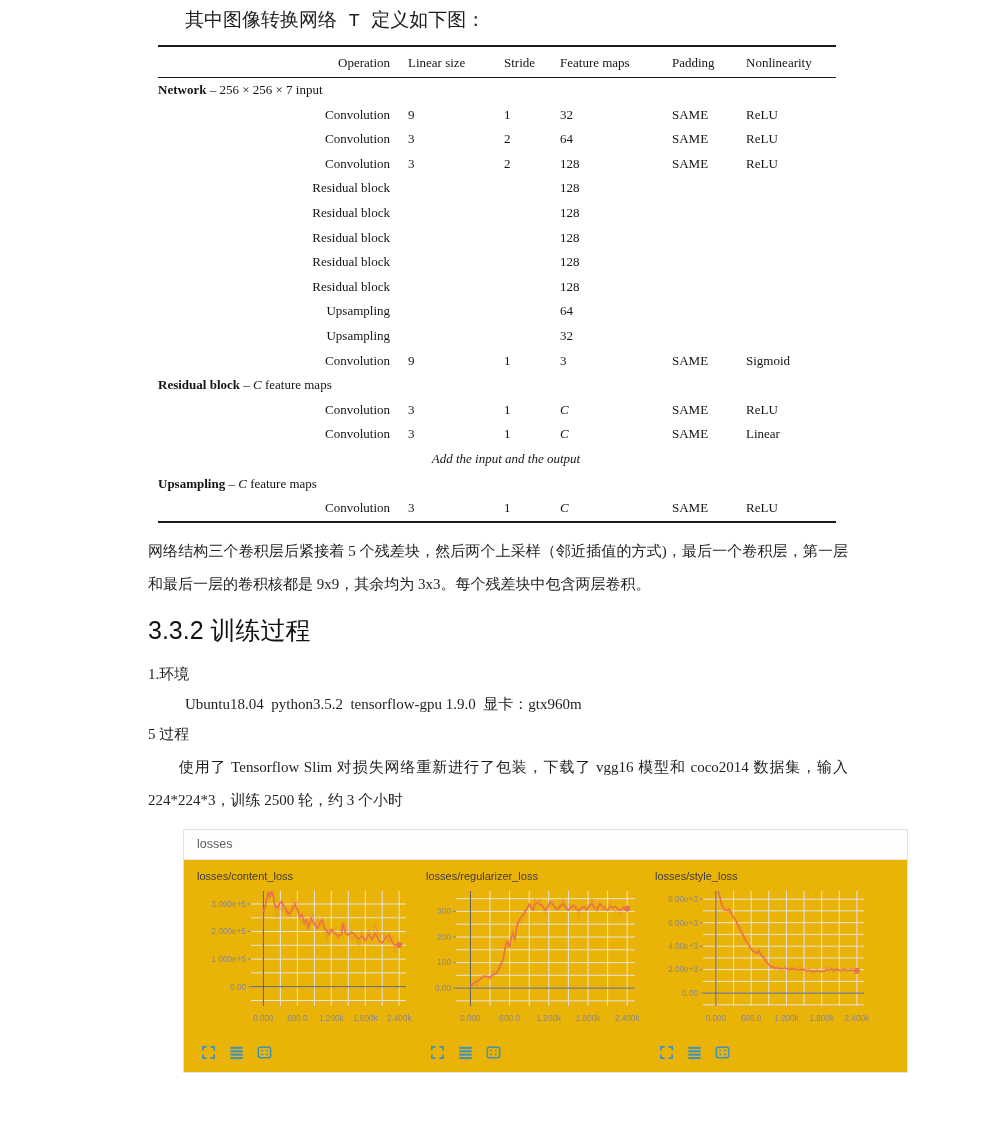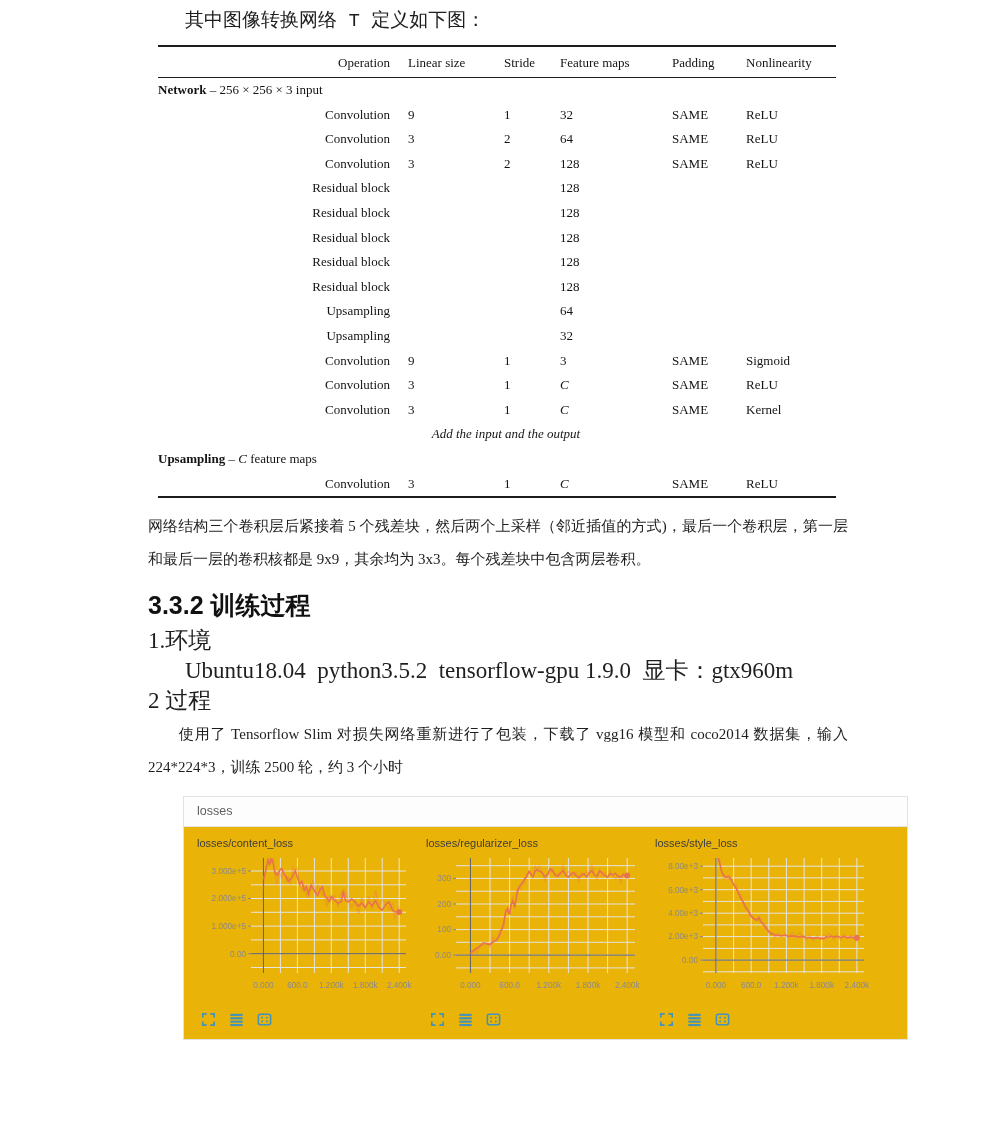--- a/index.html
+++ b/index.html
@@ -25,24 +25,24 @@
   .nettable td.op{text-align:right;padding-left:0;margin-top:13px;}
   .nettable td.full{padding-left:0;}
   .nettable .grp .b{font-weight:bold;}
   .nettable .i{font-style:italic;}
   .nettable td.note{font-style:italic;text-align:center;margin-top:32px;}
 
   .para{width:700px;margin:12px 0 0;font-size:15px;line-height:33px;text-align:justify;}
   .para.indent{text-indent:2.05em;}
 
   h2.section{
-    margin:13px 0 4px;font-size:25px;color:#111;
-    font-family:"Liberation Sans","DejaVu Sans",sans-serif;font-weight:bold;
-  }
-  .line{margin:0;font-size:23px;line-height:30px;white-space:pre-wrap;}
+    margin:13px 0 12px;font-size:25px;color:#111;
+    font-family:"Liberation Sans","DejaVu Sans",sans-serif;font-weight:normal;
+  }
+  .line{margin:0;font-size:15px;line-height:30px;white-space:pre-wrap;}
   .line.indented{padding-left:37px;}
 
   
   .tb-panel{
     margin:12px 0 0 35px;width:723px;background:#eab308;border:1px solid #e2e2e2;
     font-family:"Liberation Sans","DejaVu Sans",sans-serif;
   }
   .tb-header{
     height:29px;line-height:29px;padding-left:13px;font-size:12.5px;color:#5f5f5f;
     background:#fdfdfd;border-bottom:1px solid #e4e4e4;
@@ -75,21 +75,21 @@
           <th>Operation</th>
           <th>Linear size</th>
           <th>Stride</th>
           <th>Feature maps</th>
           <th>Padding</th>
           <th>Nonlinearity</th>
         </tr>
       </thead>
     <tbody>
         <tr class="grp">
-          <td colspan="6" class="full"><span class="b">Network</span><span> – 256 × 256 × 3 input</span></td>
+          <td colspan="6" class="full"><span class="b">Network</span><span> – 256 × 256 × 7 input</span></td>
         </tr>
         <tr>
           <td class="op">Convolution</td>
           <td>9</td>
           <td>1</td>
           <td>32</td>
           <td>SAME</td>
           <td>ReLU</td>
         </tr>
         <tr>
@@ -165,35 +165,38 @@
           <td></td>
         </tr>
         <tr>
           <td class="op">Convolution</td>
           <td>9</td>
           <td>1</td>
           <td>3</td>
           <td>SAME</td>
           <td>Sigmoid</td>
         </tr>
+        <tr class="grp">
+          <td colspan="6" class="full"><span class="b">Residual block</span><span> – </span><span class="i">C</span><span> feature maps</span></td>
+        </tr>
         <tr>
           <td class="op">Convolution</td>
           <td>3</td>
           <td>1</td>
           <td class="i">C</td>
           <td>SAME</td>
           <td>ReLU</td>
         </tr>
         <tr>
           <td class="op">Convolution</td>
           <td>3</td>
           <td>1</td>
           <td class="i">C</td>
           <td>SAME</td>
-          <td>Kernel</td>
+          <td>Linear</td>
         </tr>
         <tr>
           <td colspan="6" class="note">Add the input and the output</td>
         </tr>
         <tr class="grp">
           <td colspan="6" class="full"><span class="b">Upsampling</span><span> – </span><span class="i">C</span><span> feature maps</span></td>
         </tr>
         <tr>
           <td class="op">Convolution</td>
           <td>3</td>
@@ -204,21 +207,21 @@
         </tr>
       </tbody>
   </table>
 
   <p class="para">网络结构三个卷积层后紧接着 5 个残差块，然后两个上采样（邻近插值的方式)，最后一个卷积层，第一层和最后一层的卷积核都是 9x9，其余均为 3x3。每个残差块中包含两层卷积。</p>
 
   <h2 class="section">3.3.2 训练过程</h2>
 
   <p class="line">1.环境</p>
   <p class="line indented">Ubuntu18.04  python3.5.2  tensorflow-gpu 1.9.0  显卡：gtx960m</p>
-  <p class="line">2 过程</p>
+  <p class="line">5 过程</p>
   <p class="para indent" style="margin-top:2px">使用了 Tensorflow Slim 对损失网络重新进行了包装，下载了 vgg16 模型和 coco2014 数据集，输入 224*224*3，训练 2500 轮，约 3 个小时</p>
 
   <div class="tb-panel">
     <div class="tb-header">losses</div>
     <div class="tb-charts" id="tb-charts">
         <div class="tb-card"><div class="tb-title">losses/content_loss</div><svg width="229" height="150">
             <defs>
               <clipPath id="clip0">
                 <rect x="60" y="6" width="155" height="115"></rect>
               </clipPath>

